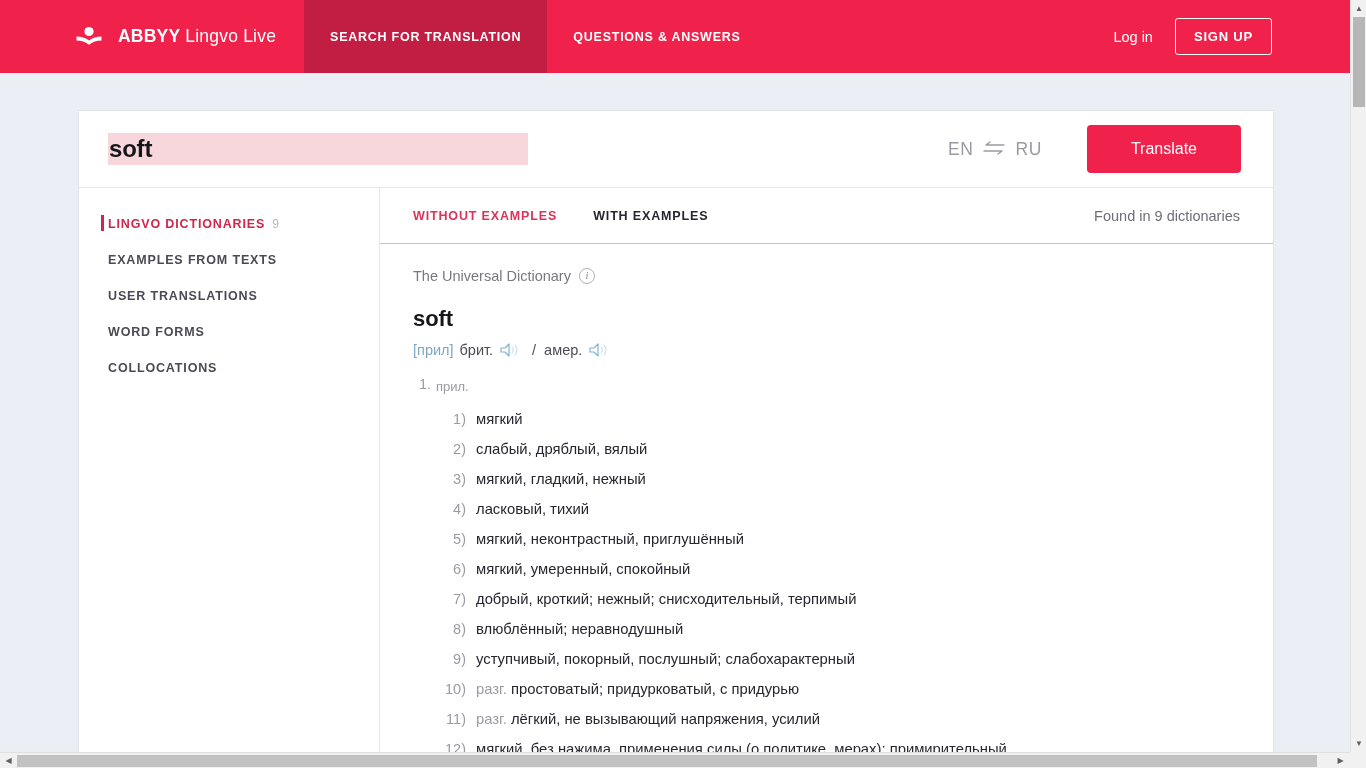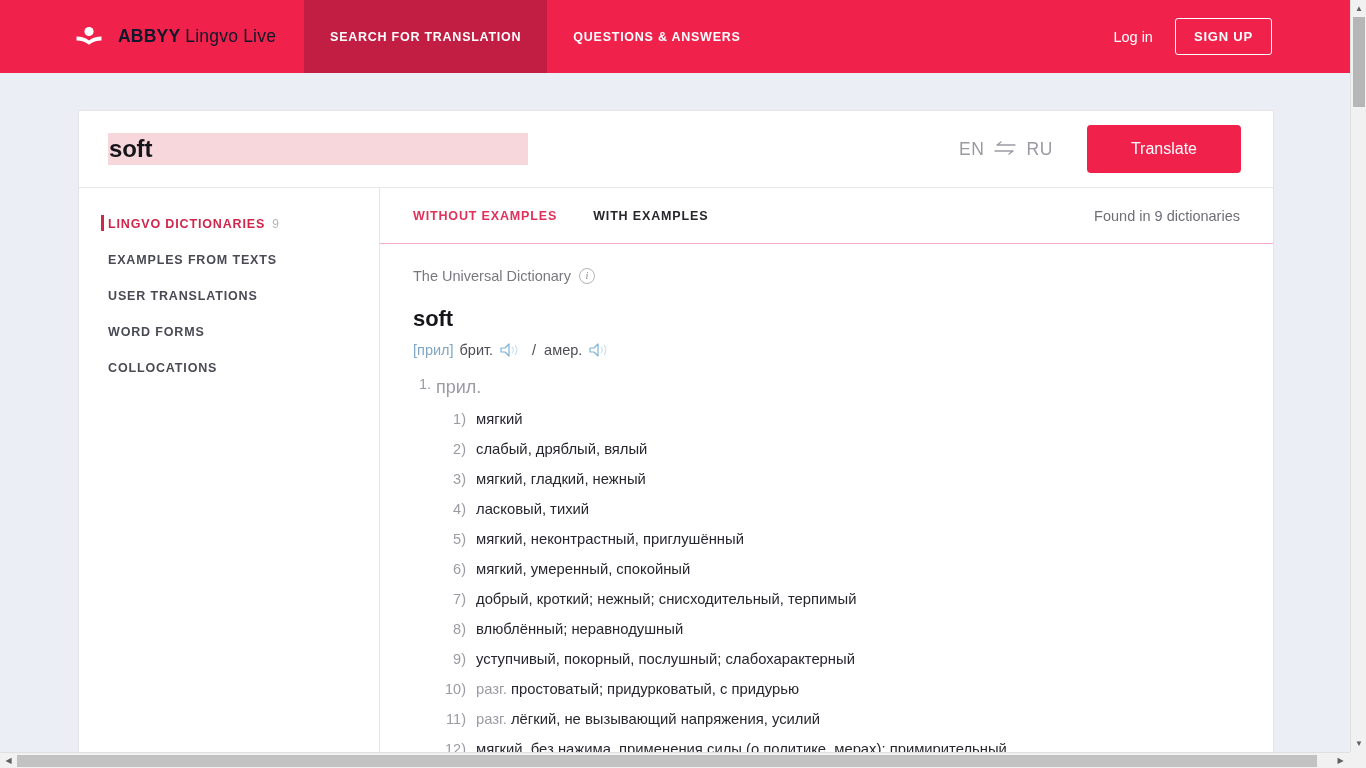--- a/index.html
+++ b/index.html
@@ -40,21 +40,21 @@
     padding-right: 28px;
     gap: 14px;
   }
   .logo-icon {
     width: 30px; height: 30px;
     position: relative;
     flex: 0 0 auto;
   }
   .logo-icon svg { display: block; }
   .brand-text {
-    color: #0f172a;
+    color: #ffffff;
     font-size: 17.5px;
     letter-spacing: 0.2px;
     white-space: nowrap;
   }
   .brand-text .bold { font-weight: bold; }
   .nav {
     display: flex;
     align-items: stretch;
   }
   .nav-item {
@@ -131,21 +131,21 @@
     display: flex;
     align-items: center;
     gap: 9px;
     color: #9a9aa2;
     font-size: 17.5px;
     letter-spacing: 0.6px;
     cursor: pointer;
   }
   .swap-icon { display: block; }
   .translate-btn {
-    margin-left: 34px;
+    margin-left: 45px;
     background: #f0214b;
     border: none;
     border-radius: 4px;
     color: #ffffff;
     font-size: 16px;
     font-family: "Liberation Sans", sans-serif;
     padding: 0 44px;
     height: 48px;
     min-width: 148px;
     cursor: pointer;
@@ -282,21 +282,21 @@
     content: counter(lvl1) ".";
     position: absolute;
     left: -23px;
     width: 18px;
     text-align: right;
     color: #9b9ba3;
     font-size: 14.5px;
   }
   .pos-label {
     color: #9b9ba3;
-    font-size: 18px;
+    font-size: 13px;
     line-height: 22px;
   }
   ol.senses-lvl2 {
     margin: 6px 0 0 0;
     padding: 0 0 0 40px;
     list-style: none;
     counter-reset: lvl2;
   }
   ol.senses-lvl2 > li {
     counter-increment: lvl2;

